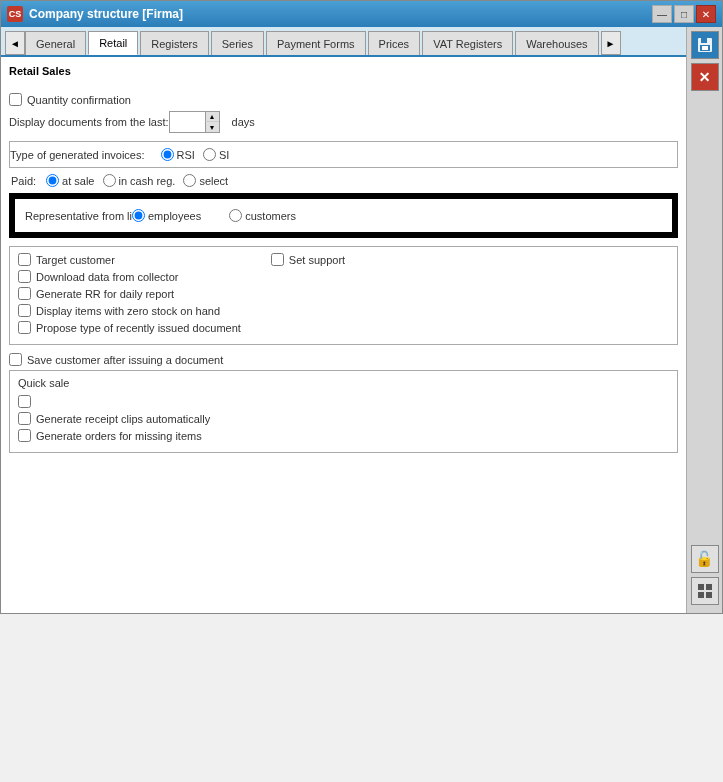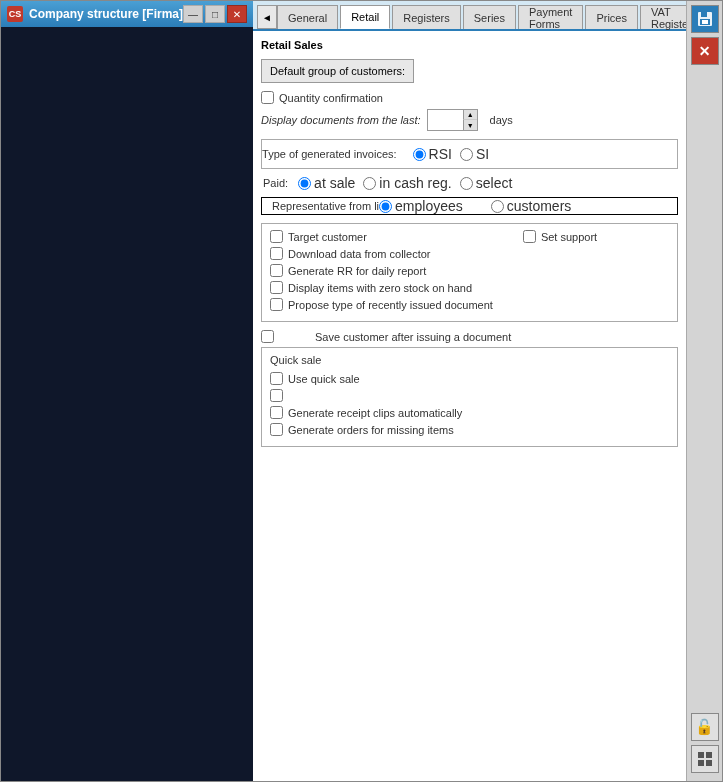--- a/index.html
+++ b/index.html
@@ -7,25 +7,25 @@
       font-family: 'Segoe UI', Tahoma, sans-serif;
       font-size: 12px;
       background: #f0f0f0;
       width: 723px;
       height: 782px;
       overflow: hidden;
     }
 
     .window {
       width: 723px;
-      height: 782px;
+      height: 614px;
       background: #0f172a;
       border: 1px solid #888;
       display: flex;
-      flex-direction: row;
+      flex-direction: column;
     }
 
     .title-bar {
       background: linear-gradient(to bottom, #4a9fd4, #2b7db8);
       color: white;
       padding: 4px 6px;
       display: flex;
       align-items: center;
       justify-content: space-between;
       height: 26px;
@@ -257,42 +257,42 @@
       gap: 3px;
       margin-right: 8px;
     }
 
     .radio-option input[type="radio"] {
       width: 13px;
       height: 13px;
     }
 
     .radio-option label {
-      font-size: 14px;
+      font-size: 11px;
       color: #333;
     }
 
     .invoice-type-panel {
       border: 1px solid #aaa;
       padding: 6px 0;
       margin-bottom: 6px;
       display: flex;
       align-items: center;
     }
 
     .paid-panel {
       display: flex;
       align-items: center;
       margin-bottom: 5px;
       padding-left: 2px;
     }
 
     .rep-panel {
-      border: 1px solid #000000;
-      padding: 0 10px;
+      border: 6px solid #000000;
+      padding: 10px 10px;
       margin-bottom: 6px;
       display: flex;
       align-items: center;
     }
 
     .checkboxes-section {
       border: 1px solid #aaa;
       padding: 6px 8px;
       margin-bottom: 8px;
     }
@@ -402,30 +402,29 @@
           <span>Warehouses</span>
         </div>
         <button class="tab-nav-btn">►</button>
       </div>
 
       <div class="tab-content">
 
         <div class="section-title">Retail Sales</div>
 
         <div class="row" style="margin-bottom:8px;">
-          <button class="default-group-btn">Default group of customers:</button>
         </div>
 
         <div class="checkbox-row" style="margin-bottom:5px;">
           <input type="checkbox" id="qty_conf" style="">
           <label for="qty_conf">Quantity confirmation</label>
         </div>
 
         <div class="row" style="margin-bottom:8px;">
-          <span class="label" style="margin-right:6px;font-style:italic;">Display documents from the last:</span>
+          <span class="label" style="">Display documents from the last:</span>
           <div class="spinbox-container">
             <input type="text" class="spinbox-input" style="">
             <div class="spinbox-btns">
               <button class="spinbox-btn">▲</button>
               <button class="spinbox-btn">▼</button>
             </div>
           </div>
           <span class="days-label">days</span>
         </div>
 
@@ -496,31 +495,27 @@
             </div>
             <div>
               <div class="checkbox-row">
                 <input type="checkbox" id="set_support" style="">
                 <label for="set_support">Set support</label>
               </div>
             </div>
           </div>
         </div>
 
-        <div class="checkbox-row" style="margin-bottom:4px;gap:36px;">
+        <div class="checkbox-row" style="margin-bottom:4px;">
           <input type="checkbox" id="save_customer" style="">
           <label for="save_customer">Save customer after issuing a document</label>
         </div>
 
         <div class="quick-sale-section">
           <div class="panel-title">Quick sale</div>
-          <div class="checkbox-row">
-            <input type="checkbox" id="use_quick" style="">
-            <label for="use_quick">Use quick sale</label>
-          </div>
           <div class="checkbox-row">
             <input type="checkbox" id="gen_payment" style="">
           </div>
           <div class="checkbox-row">
             <input type="checkbox" id="gen_receipt" style="">
             <label for="gen_receipt">Generate receipt clips automatically</label>
           </div>
           <div class="checkbox-row">
             <input type="checkbox" id="gen_orders" style="">
             <label for="gen_orders">Generate orders for missing items</label>

